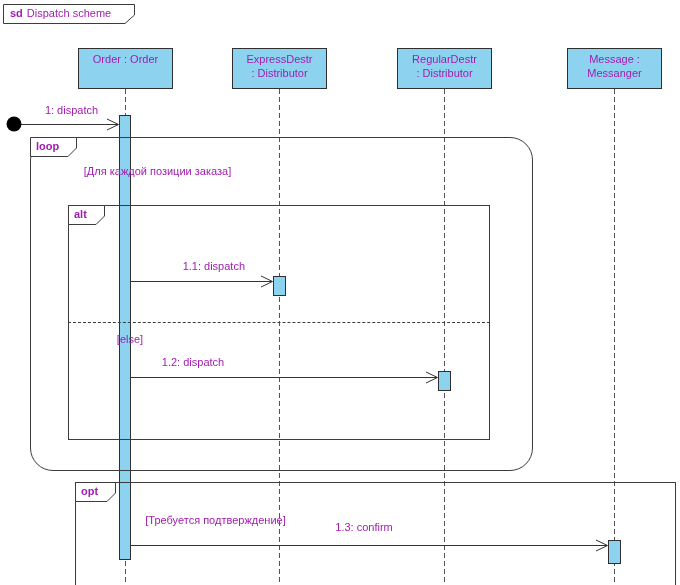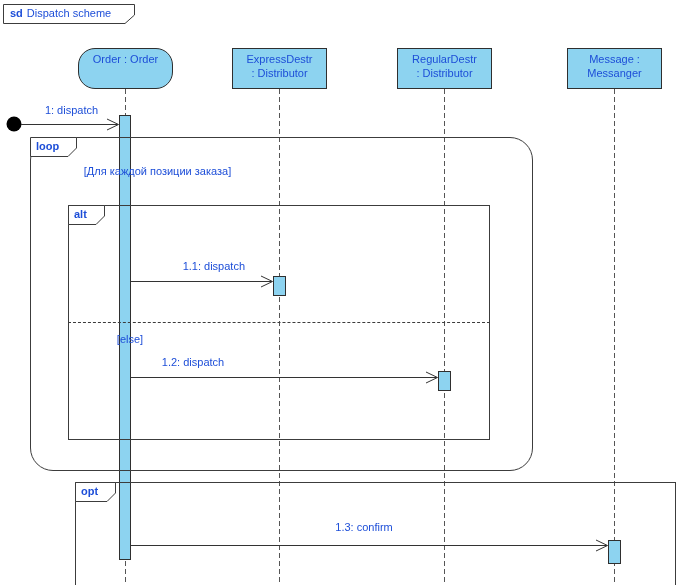--- a/index.html
+++ b/index.html
@@ -1,18 +1,18 @@
 <!DOCTYPE html>
 <html><head>
 <meta charset="utf-8">
 <style>
   html,body{margin:0;padding:0;background:#fff;}
   #canvas{
     position:relative;width:680px;height:585px;overflow:hidden;background:#ffffff;
-    font-family:"Liberation Sans",sans-serif;color:#1d4ed8;
+    font-family:"Liberation Sans",sans-serif;color:#a21caf;
   }
   .abs{position:absolute;}
   svg{display:block;}
   
   .head{
     position:absolute;top:48px;width:95px;height:41px;box-sizing:border-box;
     background:#8DD3F0;border:1px solid #2f2f2f;z-index:2;
     text-align:center;font-size:11px;line-height:14px;padding-top:3px;
   }
   
@@ -60,21 +60,21 @@
     <path d="M596,540 L607.5,545.5 L596,551" fill="none" stroke="#333" stroke-width="1"></path>
   </svg>
 
   <svg id="titleTab" width="132" height="20" viewBox="0 0 132 20">
     <path d="M0.5,0.5 H131.5 V11 L122,19.5 H0.5 Z" fill="#ffffff" stroke="#3c3c3c" stroke-width="1"></path>
   </svg>
   <div id="titleText">
     <span class="kw">sd</span><span class="nm">Dispatch scheme</span>
   </div>
 
-  <div class="head" style="left:78px;border-radius:17px;">
+  <div class="head" style="left:78px;">
     <div>Order : Order</div>
   </div>
   <div class="head" style="left:232px;">
     <div>ExpressDestr</div>
     <div>: Distributor</div>
   </div>
   <div class="head" style="left:397px;">
     <div>RegularDestr</div>
     <div>: Distributor</div>
   </div>
@@ -104,19 +104,20 @@
   </div>
   <div class="sep" style="left:68px;top:322px;width:422px;"></div>
   <div class="lbl" style="left:105px;top:333px;width:50px;">[else]</div>
 
   <div class="frame noBottom" style="left:75px;top:482px;width:601px;height:103px;">
     <svg class="pent" width="41" height="20" viewBox="0 0 41 20">
       <path d="M0.5,0.5 H40.5 V11 L32,19.5 H0.5 Z" fill="#ffffff" stroke="#3c3c3c" stroke-width="1"></path>
     </svg>
     <div class="pentLabel">opt</div>
   </div>
+  <div class="lbl" style="left:133px;top:514px;width:165px;">[Требуется подтверждение]</div>
 
   <div class="lbl" style="left:24px;top:104px;width:95px;">1: dispatch</div>
   <div class="lbl" style="left:150px;top:260px;width:95px;text-align:right;">1.1: dispatch</div>
   <div class="lbl" style="left:148px;top:356px;width:90px;">1.2: dispatch</div>
   <div class="lbl" style="left:325px;top:521px;width:78px;">1.3: confirm</div>
 
 </div>
 
 </body></html>

